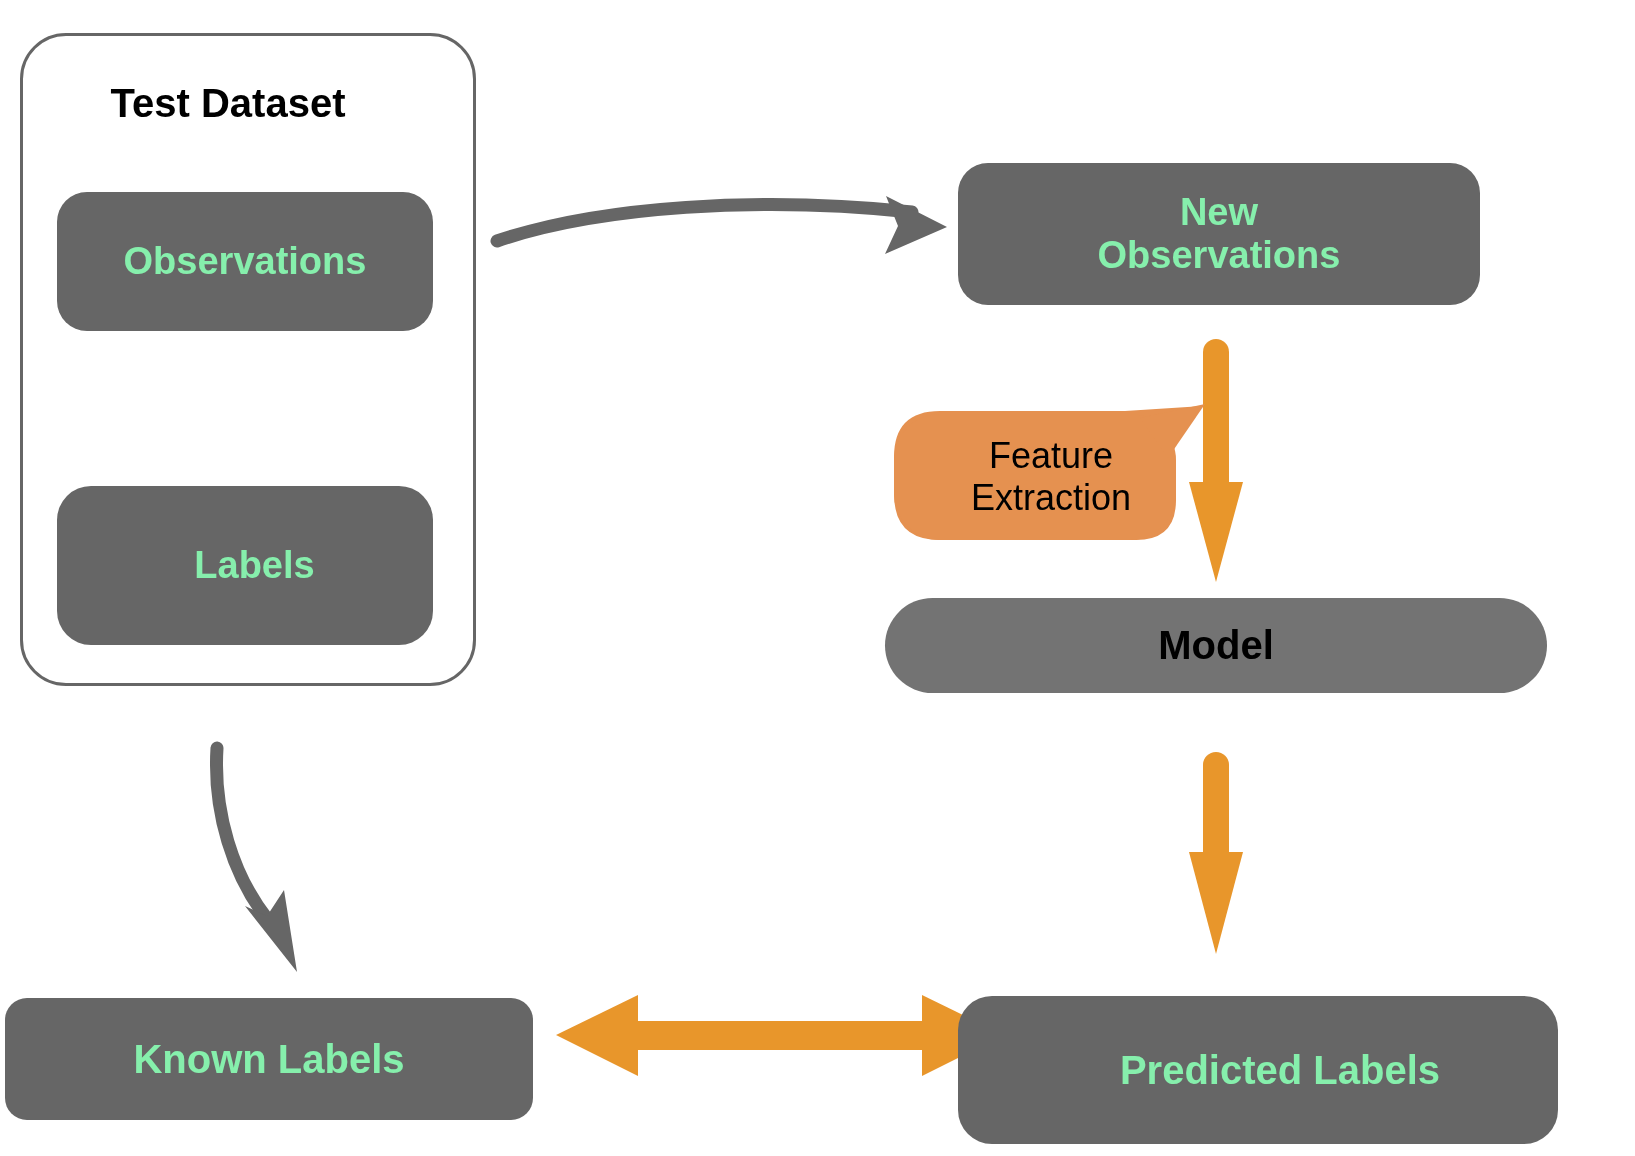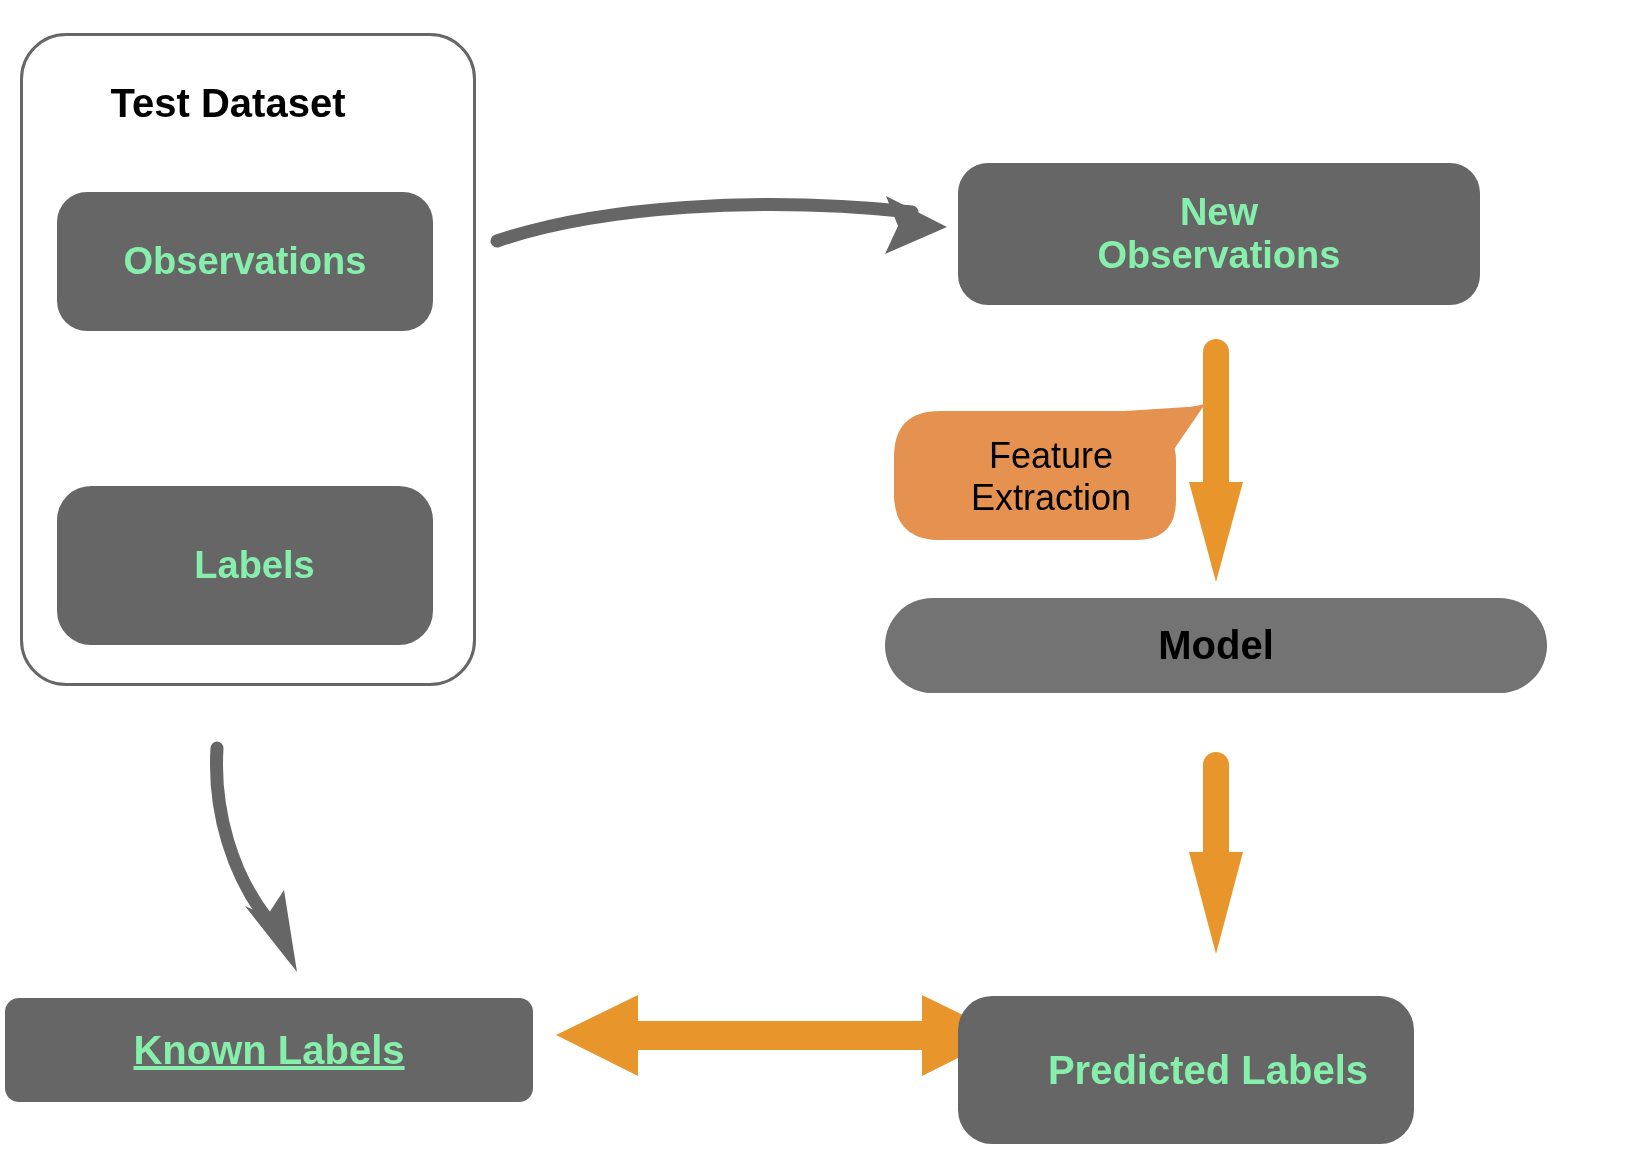--- a/index.html
+++ b/index.html
@@ -135,17 +135,17 @@
   <div class="node grey-box" style="left:57px; top:486px; width:376px; height:159px; font-size:38px; border-radius:34px;padding-left:19px;">Labels</div>
 
   <div class="node grey-box" style="left:958px; top:163px; width:522px; height:142px; font-size:38px; border-radius:30px;">New
 Observations</div>
 
   <div class="callout-label" style="left:894px; top:414px; width:282px; height:126px; font-size:36px;margin-left:16px;">Feature
 Extraction</div>
 
   <div class="node orange-box" style="left:885px; top:598px; width:662px; height:95px; font-size:40px; border-radius:48px;">Model</div>
 
-  <div class="node grey-box" style="left:5px; top:998px; width:528px; height:104px; font-size:40px; border-radius:14px;text-decoration:underline;">Known Labels</div>
+  <div class="node grey-box" style="left:5px; top:998px; width:528px; height:122px; font-size:40px; border-radius:22px;">Known Labels</div>
 
-  <div class="node grey-box" style="left:958px; top:996px; width:456px; height:148px; font-size:40px; border-radius:34px;padding-left:44px;">Predicted Labels</div>
+  <div class="node grey-box" style="left:958px; top:996px; width:600px; height:148px; font-size:40px; border-radius:34px;padding-left:44px;">Predicted Labels</div>
 
 </div>
 
 </body></html>

